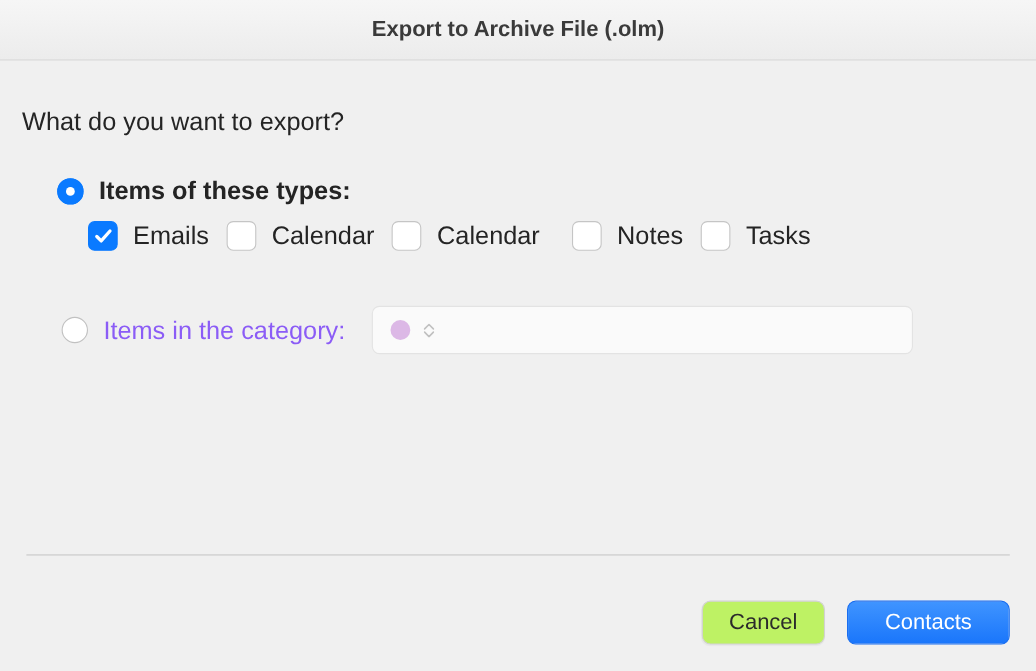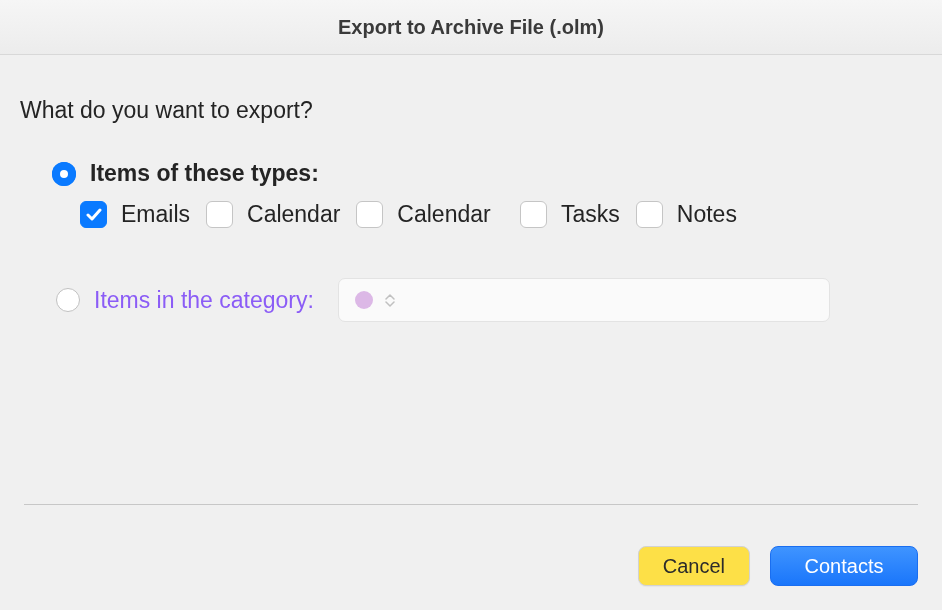--- a/index.html
+++ b/index.html
@@ -183,21 +183,21 @@
       border-radius: 8px;
       font-size: 20px;
       padding: 0 24px;
       display: flex;
       align-items: center;
       justify-content: center;
       cursor: default;
       min-width: 110px;
     }
     .btn-cancel {
-      background: #fde047;
+      background: #bef264;
       border: 1px solid #d2d2d2;
       color: #2b2b2b;
       box-shadow: 0 1px 1px rgba(0,0,0,0.04);
     }
     .btn-primary {
       background: linear-gradient(#3f94ff, #1a76fb);
       border: 1px solid #1a6ef0;
       color: #fff;
       font-weight: 500;
       min-width: 148px;
@@ -235,25 +235,25 @@
         <div class="checkbox-label">Calendar</div>
       </div>
       <div class="checkbox-row">
         <div class="checkbox"></div>
         <div class="checkbox-label">Calendar</div>
       </div>
     </div>
     <div class="checkbox-col">
       <div class="checkbox-row">
         <div class="checkbox"></div>
+        <div class="checkbox-label">Notes</div>
+      </div>
+      <div class="checkbox-row">
+        <div class="checkbox"></div>
         <div class="checkbox-label">Tasks</div>
-      </div>
-      <div class="checkbox-row">
-        <div class="checkbox"></div>
-        <div class="checkbox-label">Notes</div>
       </div>
     </div>
   </div>
 
   <div class="category-row">
     <div class="radio"></div>
     <div class="category-label">Items in the category:</div>
     <div class="select-wrap">
       <div class="cat-dot"></div>
       <div class="select-arrows">

